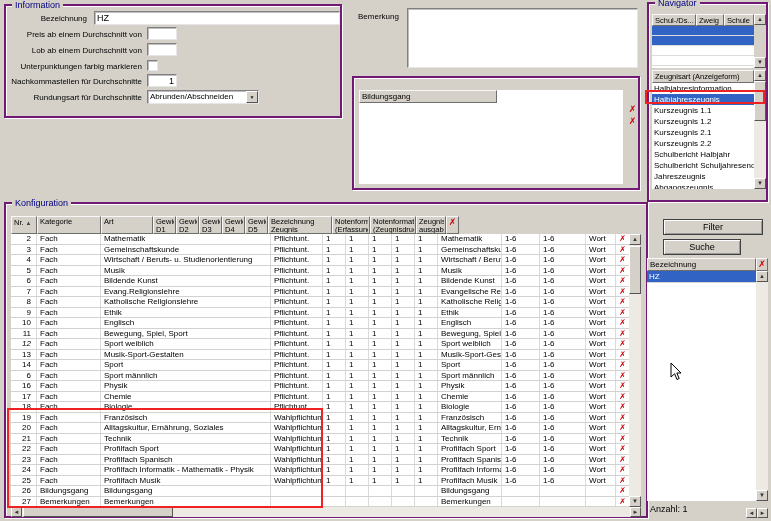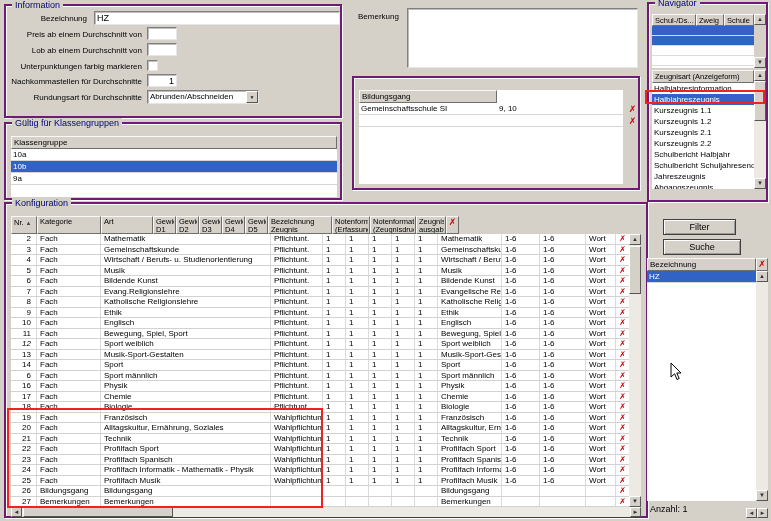--- a/index.html
+++ b/index.html
@@ -65,52 +65,25 @@
   </div>
 
   <span class="ilabel" style="left:358px;top:11px">Bemerkung</span>
   <textarea class="field" style="left: 407px; top: 8px; width: 231px; height: 60px; resize: none;"></textarea>
 
   <div class="gb" style="left:352px;top:76px;width:288px;height:114px">
     <div class="abs" style="left:5px;top:12px;width:264px;height:94px;background:#fff">
       <div style="display:flex;height:13px">
         <div class="hdr" style="width:138px"><span>Bildungsgang</span></div>
       </div>
-      <div>
-          <div class="grow">
-            <div class="gc" style="width: 138px;">Gemeinschaftsschule SI</div>
-            <div class="gc" style="width: 126px;">9, 10</div>
-          </div>
-          <div class="grow alt">
-            <div class="gc" style="width: 138px;"></div>
-            <div class="gc" style="width: 126px;"></div>
-          </div>
-        </div>
     </div>
     <span class="xicon abs" style="left:273px;top:26px;width:11px">✗</span>
     <span class="xicon abs" style="left:273px;top:38px;width:11px">✗</span>
   </div>
 
-  <div class="gb" style="left:4px;top:122px;width:338px;height:78px">
-    <span class="cap">Gültig für Klassengruppen</span>
-    <div class="abs" style="left:5px;top:12px;width:326px;height:61px;background:#fff">
-      <div class="hdr" style="height:13px"><span>Klassengruppe</span></div>
-      <div>
-          <div class="grow">
-            <div class="gc" style="width: 322px;">10a</div>
-          </div>
-          <div class="grow sel">
-            <div class="gc" style="width: 322px;">10b</div>
-          </div>
-          <div class="grow alt">
-            <div class="gc" style="width: 322px;">9a</div>
-          </div>
-        </div>
-    </div>
-  </div>
 
   <div class="gb" style="left:4px;top:202px;width:644px;height:316px">
     <span class="cap">Konfiguration</span>
     <div class="abs" style="left:5px;top:12px;width:632px;height:302px">
       <div class="khrow" style="width:618px">
           <div class="kh" style="width: 26px;">
             <div>Nr.<span class="sort">▲</span></div>
             <div></div>
           </div>
           <div class="kh" style="width: 64px;">
@@ -619,21 +592,21 @@
         <div class="nitem">Jahreszeugnis</div>
         <div class="nitem">Abgangszeugnis</div>
       </div>
     <div class="sbbtn" style="left:105px;top:66px;width:12px;height:11px">▲</div>
     <div class="sbtrack" style="left:105px;top:77px;width:12px;height:97px">
       <div class="sbthumb" style="left:0;top:0;width:12px;height:40px"></div>
     </div>
     <div class="sbbtn" style="left:105px;top:174px;width:12px;height:11px">▼</div>
   </div>
 
-  <div class="btn" style="left:663px;top:219px;width:73px;height:16px;line-height:14px">Filter</div>
+  <div class="btn" style="left:663px;top:219px;width:100px;height:16px;line-height:14px">Filter</div>
   <div class="btn" style="left:663px;top:239px;width:78px;height:16px;line-height:14px">Suche</div>
 
   <div class="abs" style="left:647px;top:258px;width:121px;height:243px">
     <div style="display:flex;height:13px">
       <div class="hdr" style="width:109px"><span>Bezeichnung</span></div>
       <div class="hdr xhead" style="width:12px"><span class="xicon">✗</span></div>
     </div>
     <div class="white" style="left:0;top:13px;width:109px;height:230px">
         <div class="grow sel">
           <div class="gc" style="width: 109px;">HZ</div>

